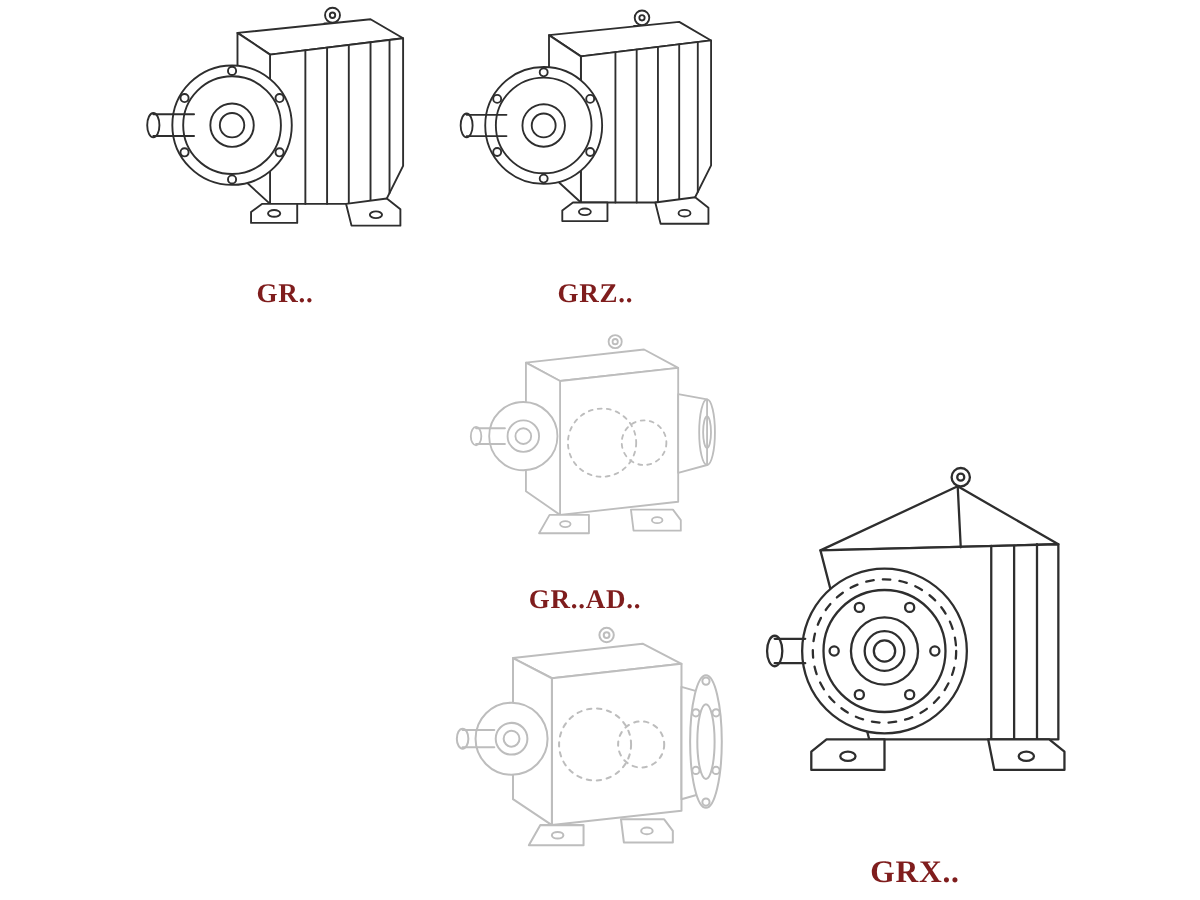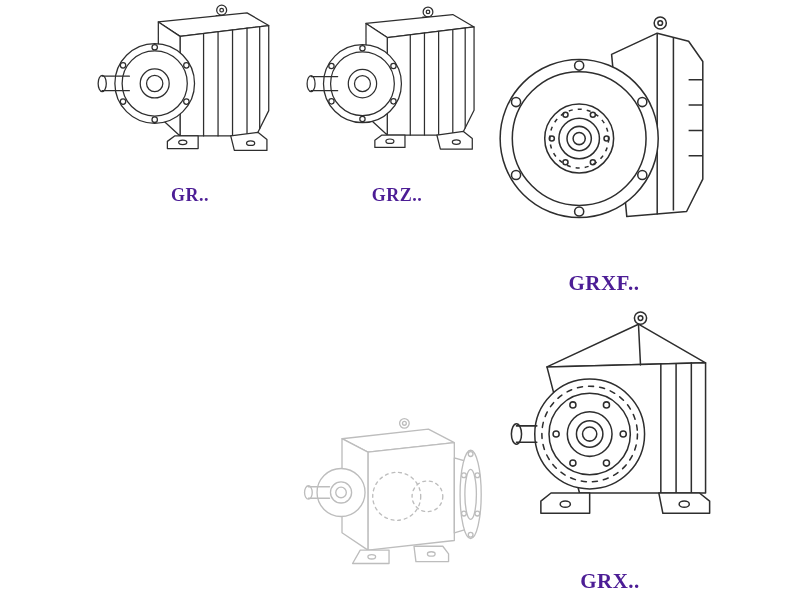--- a/index.html
+++ b/index.html
@@ -9,21 +9,21 @@
   }
   figure.cell{
     position:absolute;margin:0;display:flex;flex-direction:column;
     align-items:center;justify-content:flex-end;
   }
   .art{flex:1 1 auto;width:100%;display:flex;align-items:center;justify-content:center;min-height:0;}
   .art svg{width:100%;height:100%;}
   .art.dark{color:#2e2e2e;}
   .art.faded{color:#bdbdbd;}
   figcaption.caption{
-    flex:0 0 auto;font-weight:bold;font-size:18px;color:#4c1d95;
+    flex:0 0 auto;font-weight:bold;font-size:18px;color:#7f1d1d;
     letter-spacing:.5px;padding:2px 0 2px 0;text-align:right;
   }
   figcaption.caption.large{font-size:21px;}
   .defs-holder{position:absolute;width:0;height:0;overflow:hidden;}
 </style>
 </head>
 <body>
 
 <div class="page">
 
@@ -214,30 +214,30 @@
 
   <figure class="cell" style="left:304px;top:2px;width:186px;height:206px">
     <div class="art dark">
       <svg viewBox="0 0 210 200">
           <use href="#sym-gear-side"></use>
         </svg>
     </div>
     <figcaption class="caption">GRZ..</figcaption>
   </figure>
 
-  <figure class="cell" style="left:490px;top:2px;width:228px;height:296px">
-    <div class="art dark">
-      <svg viewBox="0 0 225 250">
-          <use href="#sym-gear-front"></use>
-        </svg>
-    </div>
-    <figcaption class="caption large">GRXF..</figcaption>
-  </figure>
-
-
+
+
+  <figure class="cell" style="left:288px;top:212px;width:204px;height:200px">
+    <div class="art faded">
+      <svg viewBox="0 0 210 200">
+          <use href="#sym-gear-ad"></use>
+        </svg>
+    </div>
+    <figcaption class="caption">GR..AD..</figcaption>
+  </figure>
 
   <figure class="cell" style="left:488px;top:300px;width:244px;height:296px">
     <div class="art dark">
       <svg viewBox="0 0 240 255">
           <use href="#sym-gear-large"></use>
         </svg>
     </div>
     <figcaption class="caption large">GRX..</figcaption>
   </figure>
 

